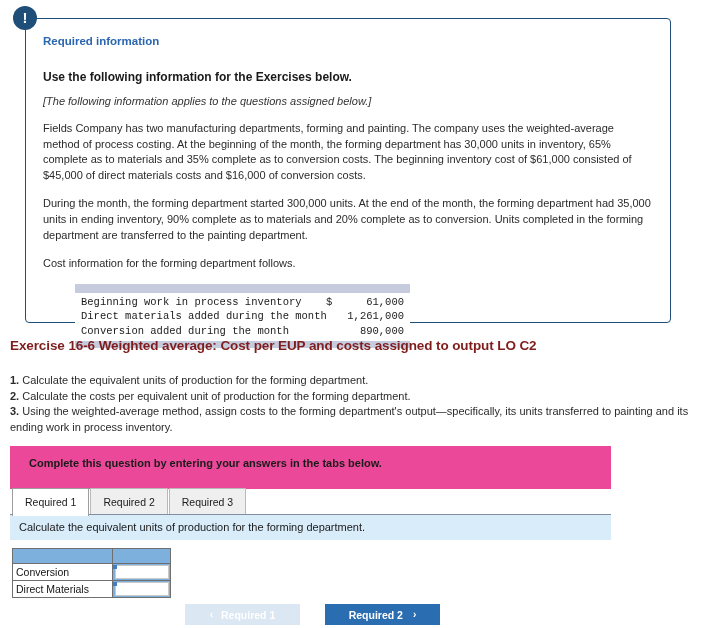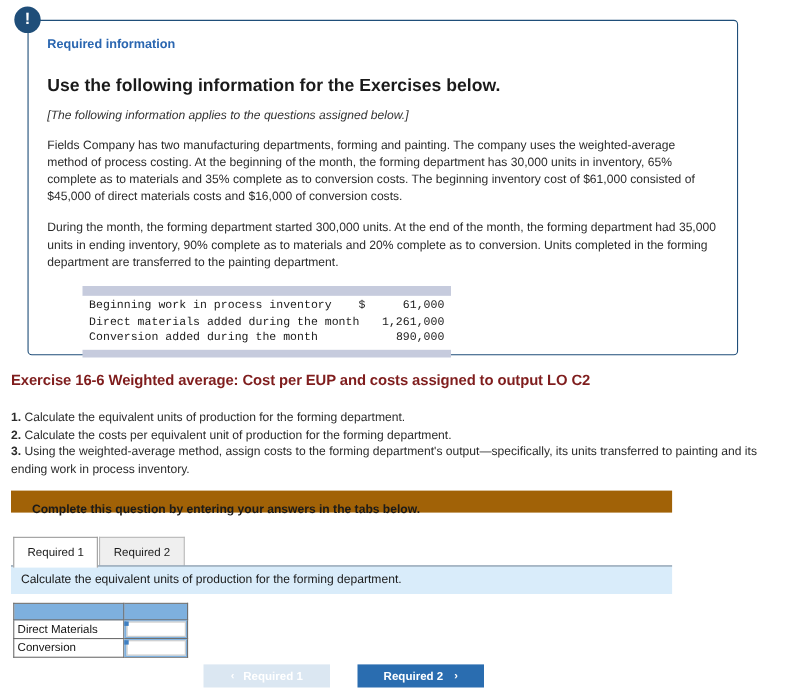--- a/index.html
+++ b/index.html
@@ -57,21 +57,21 @@
     top: 16px;
     right: 18px;
   }
   .req-head {
     color: #2a66b0;
     font-size: 11.5px;
     font-weight: bold;
     margin-bottom: 23px;
   }
   .req-title {
-    font-size: 16px;
+    font-size: 12px;
     font-weight: bold;
     color: #1a1a1a;
     margin-bottom: 11px;
   }
   .req-italic {
     font-size: 11px;
     font-style: italic;
     color: #333333;
     margin-bottom: 14px;
   }
@@ -135,22 +135,22 @@
   }
   #instructions .ins-line { white-space: normal; }
   #instructions .num { font-weight: bold; }
 
   
   #complete-bar {
     position: absolute;
     left: 10px;
     top: 446px;
     width: 601px;
-    height: 20px;
-    background: #a16207;
+    height: 43px;
+    background: #ec4899;
     box-sizing: border-box;
   }
   #complete-bar span {
     position: absolute;
     left: 19px;
     top: 11px;
     font-size: 11px;
     font-weight: bold;
     color: #1a1a1a;
   }
@@ -293,20 +293,21 @@
 <body>
 
 <div id="req-card-wrap">
   <div id="req-card">
     <div class="card-inner">
       <div class="req-head">Required information</div>
       <div class="req-title">Use the following information for the Exercises below.</div>
       <div class="req-italic">[The following information applies to the questions assigned below.]</div>
       <div class="req-para">Fields Company has two manufacturing departments, forming and painting. The company uses the weighted-average method of process costing. At the beginning of the month, the forming department has 30,000 units in inventory, 65% complete as to materials and 35% complete as to conversion costs. The beginning inventory cost of $61,000 consisted of $45,000 of direct materials costs and $16,000 of conversion costs.</div>
       <div class="req-para">During the month, the forming department started 300,000 units. At the end of the month, the forming department had 35,000 units in ending inventory, 90% complete as to materials and 20% complete as to conversion. Units completed in the forming department are transferred to the painting department.</div>
+      <div class="req-para tight">Cost information for the forming department follows.</div>
 
       <div id="cost-table">
         <div class="cost-bar-top"></div>
         <div class="cost-body">
           <div class="cost-row">
             <span class="cost-label">Beginning work in process inventory</span>
             <span class="cost-cur">$</span>
             <span class="cost-val">61,000</span>
           </div>
           <div class="cost-row">
@@ -341,46 +342,47 @@
   </div>
 </div>
 
 <div id="complete-bar">
   <span>Complete this question by entering your answers in the tabs below.</span>
 </div>
 
 <div id="tab-strip">
   <div class="tab active">Required 1</div>
   <div class="tab">Required 2</div>
+  <div class="tab">Required 3</div>
 </div>
 
 <div id="sub-instruction">
   <span>Calculate the equivalent units of production for the forming department.</span>
 </div>
 
 <table id="answer-table">
   <tbody>
     <tr>
       <td class="hdr"></td>
       <td class="hdr"></td>
+    </tr>
+    <tr>
+      <td class="lbl">Conversion</td>
+      <td class="inp">
+        <div class="cellbox"></div>
+        <div class="marker"></div>
+      </td>
     </tr>
     <tr>
       <td class="lbl">Direct Materials</td>
       <td class="inp">
         <div class="cellbox"></div>
         <div class="marker"></div>
       </td>
     </tr>
-    <tr>
-      <td class="lbl">Conversion</td>
-      <td class="inp">
-        <div class="cellbox"></div>
-        <div class="marker"></div>
-      </td>
-    </tr>
   </tbody>
 </table>
 
 <div id="nav-buttons">
   <div class="nav-btn" id="btn-prev">
     <span class="nav-chev">‹</span>
     <span>Required 1</span>
   </div>
   <div class="nav-btn" id="btn-next">
     <span>Required 2</span>

